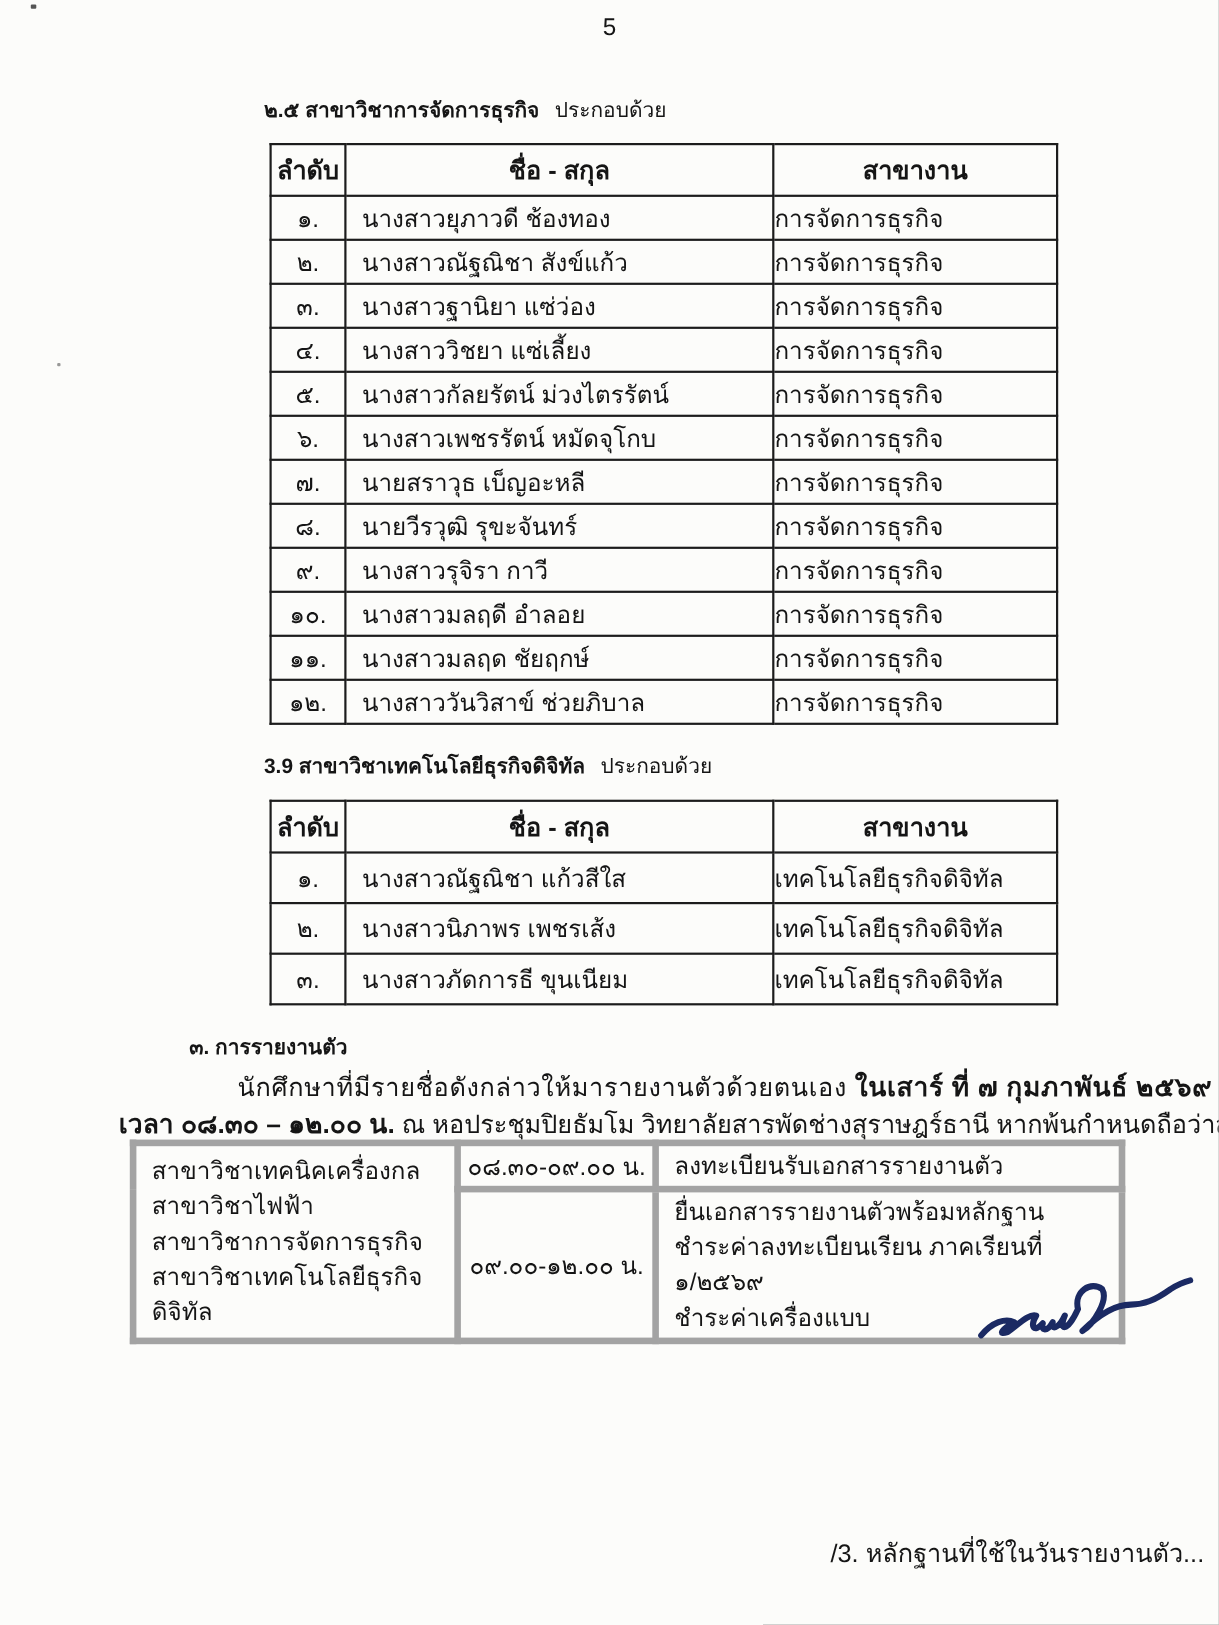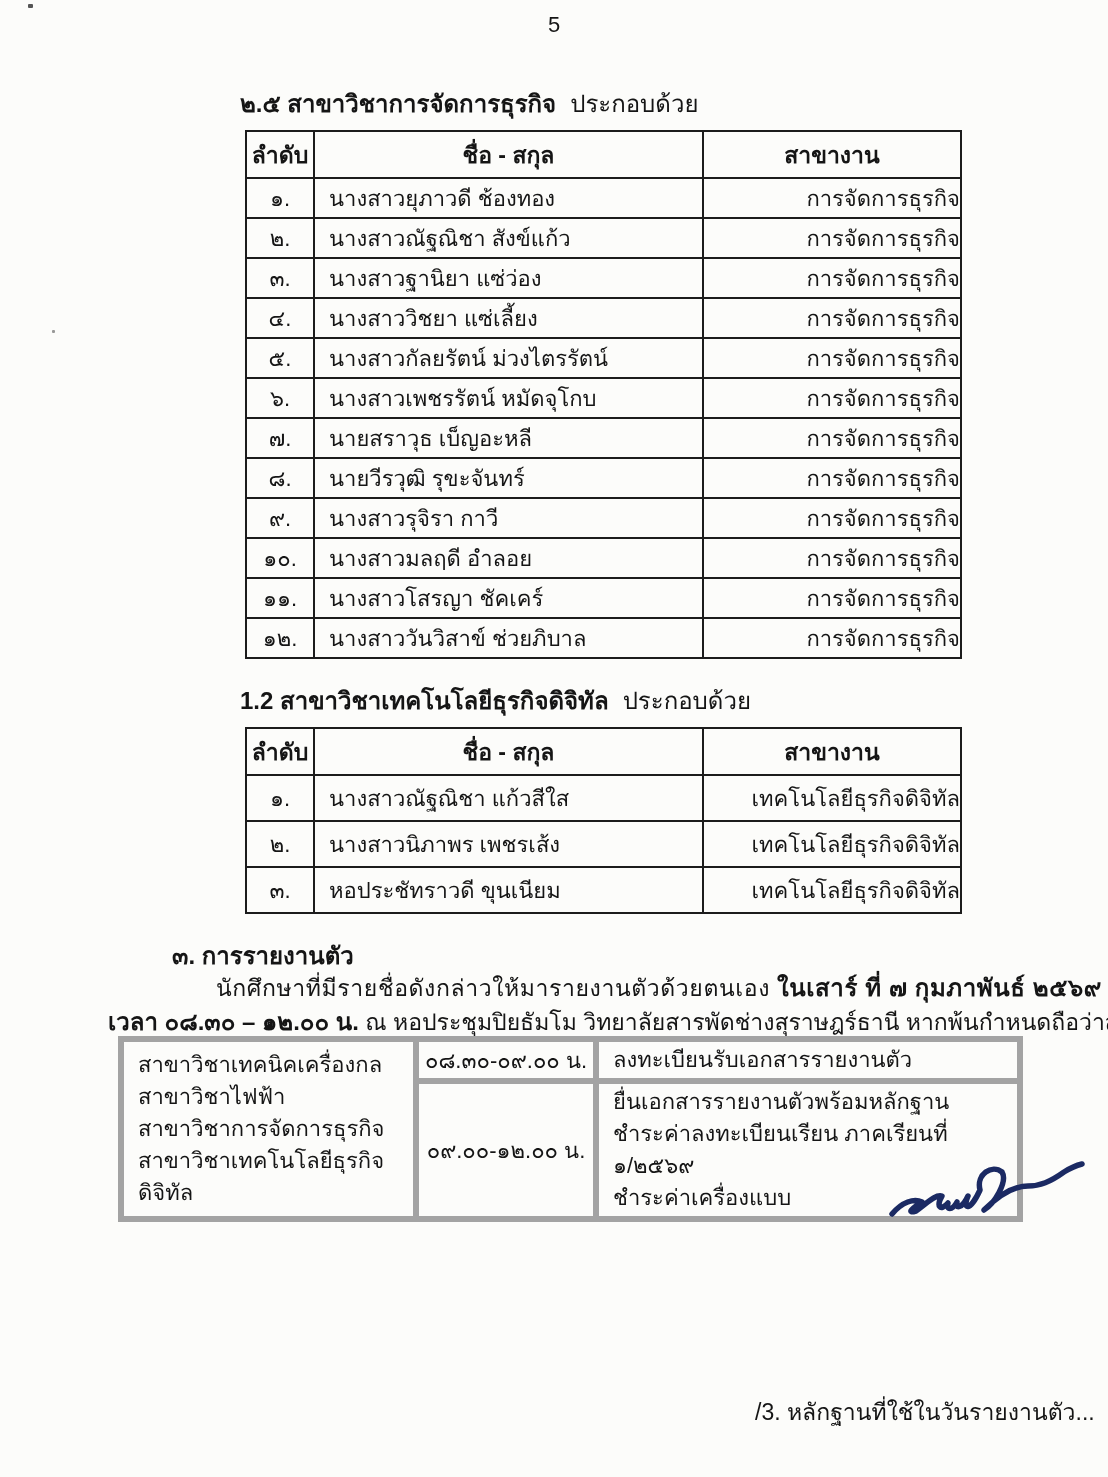--- a/index.html
+++ b/index.html
@@ -11,21 +11,21 @@
     background:#fcfcfa;
     font-family:"Liberation Sans", sans-serif;
     color:#151515;
     overflow:hidden;
   }
   .page-number {
     position:absolute; top:12px; left:0; width:100%;
     text-align:center; font-size:22px;
   }
   
-  .sec-heading { position:absolute; font-size:24px; white-space:nowrap; }
+  .sec-heading { position:absolute; font-size:19px; white-space:nowrap; }
   .sec-heading .h-bold { font-weight:bold; }
   .sec-heading .h-rest { font-weight:normal; margin-left:14px; }
   .h25 { top:84px; left:240px; }
   .h26 { top:681px; left:240px; }
 
   
   table.roster {
     position:absolute; left:245px; width:715px;
     border-collapse:collapse; table-layout:fixed;
     font-size:22px;
@@ -34,21 +34,21 @@
   .t26 { top:727px; }
   table.roster th, table.roster td {
     border:2px solid #1c1c1c;
     vertical-align:middle;
   }
   table.roster th { font-weight:bold; text-align:center; height:47px; font-size:23px; }
   .t25 td { height:40px; }
   .t26 td { height:46px; }
   table.roster td.c0 { text-align:center; }
   table.roster td.c1 { text-align:left; padding-left:14px; }
-  table.roster td.c2 { text-align:right; }
+  table.roster td.c2 { text-align:left; }
 
   
   .h3 { top:936px; left:172px; font-weight:bold; }
   .para { position:absolute; font-size:23px; white-space:nowrap; }
   .para-1 { top:968px; left:216px; letter-spacing:0.6px; }
   .para-2 { top:1002px; left:108px; }
   .para b { font-size:24px; }
 
   
   table.schedule {
@@ -148,33 +148,33 @@
           <td class="c1">นางสาวรุจิรา กาวี</td>
           <td class="c2">การจัดการธุรกิจ</td>
         </tr>
         <tr>
           <td class="c0">๑๐.</td>
           <td class="c1">นางสาวมลฤดี อำลอย</td>
           <td class="c2">การจัดการธุรกิจ</td>
         </tr>
         <tr>
           <td class="c0">๑๑.</td>
-          <td class="c1">นางสาวโสรญา ชัคเคร์</td>
+          <td class="c1">นางสาวมลฤด ชัยฤกษ์</td>
           <td class="c2">การจัดการธุรกิจ</td>
         </tr>
         <tr>
           <td class="c0">๑๒.</td>
           <td class="c1">นางสาววันวิสาข์ ช่วยภิบาล</td>
           <td class="c2">การจัดการธุรกิจ</td>
         </tr>
       </tbody>
   </table>
 
   <div class="sec-heading h26">
-    <span class="h-bold">1.2 สาขาวิชาเทคโนโลยีธุรกิจดิจิทัล</span><span class="h-rest">ประกอบด้วย</span>
+    <span class="h-bold">3.9 สาขาวิชาเทคโนโลยีธุรกิจดิจิทัล</span><span class="h-rest">ประกอบด้วย</span>
   </div>
 
   <table class="roster t26">
     <colgroup>
         <col style="width:68px">
         <col style="width:389px">
         <col style="width:258px">
       </colgroup>
     <thead>
       <tr>
@@ -189,21 +189,21 @@
           <td class="c1">นางสาวณัฐณิชา แก้วสีใส</td>
           <td class="c2">เทคโนโลยีธุรกิจดิจิทัล</td>
         </tr>
         <tr>
           <td class="c0">๒.</td>
           <td class="c1">นางสาวนิภาพร เพชรเส้ง</td>
           <td class="c2">เทคโนโลยีธุรกิจดิจิทัล</td>
         </tr>
         <tr>
           <td class="c0">๓.</td>
-          <td class="c1">หอประชัทราวดี ขุนเนียม</td>
+          <td class="c1">นางสาวภัดการธี ขุนเนียม</td>
           <td class="c2">เทคโนโลยีธุรกิจดิจิทัล</td>
         </tr>
       </tbody>
   </table>
 
   <div class="sec-heading h3">๓. การรายงานตัว</div>
 
   <div class="para para-1">
     <span>นักศึกษาที่มีรายชื่อดังกล่าวให้มารายงานตัวด้วยตนเอง </span><b>ในเสาร์ ที่ ๗ กุมภาพันธ์ ๒๕๖๙</b>
   </div>

